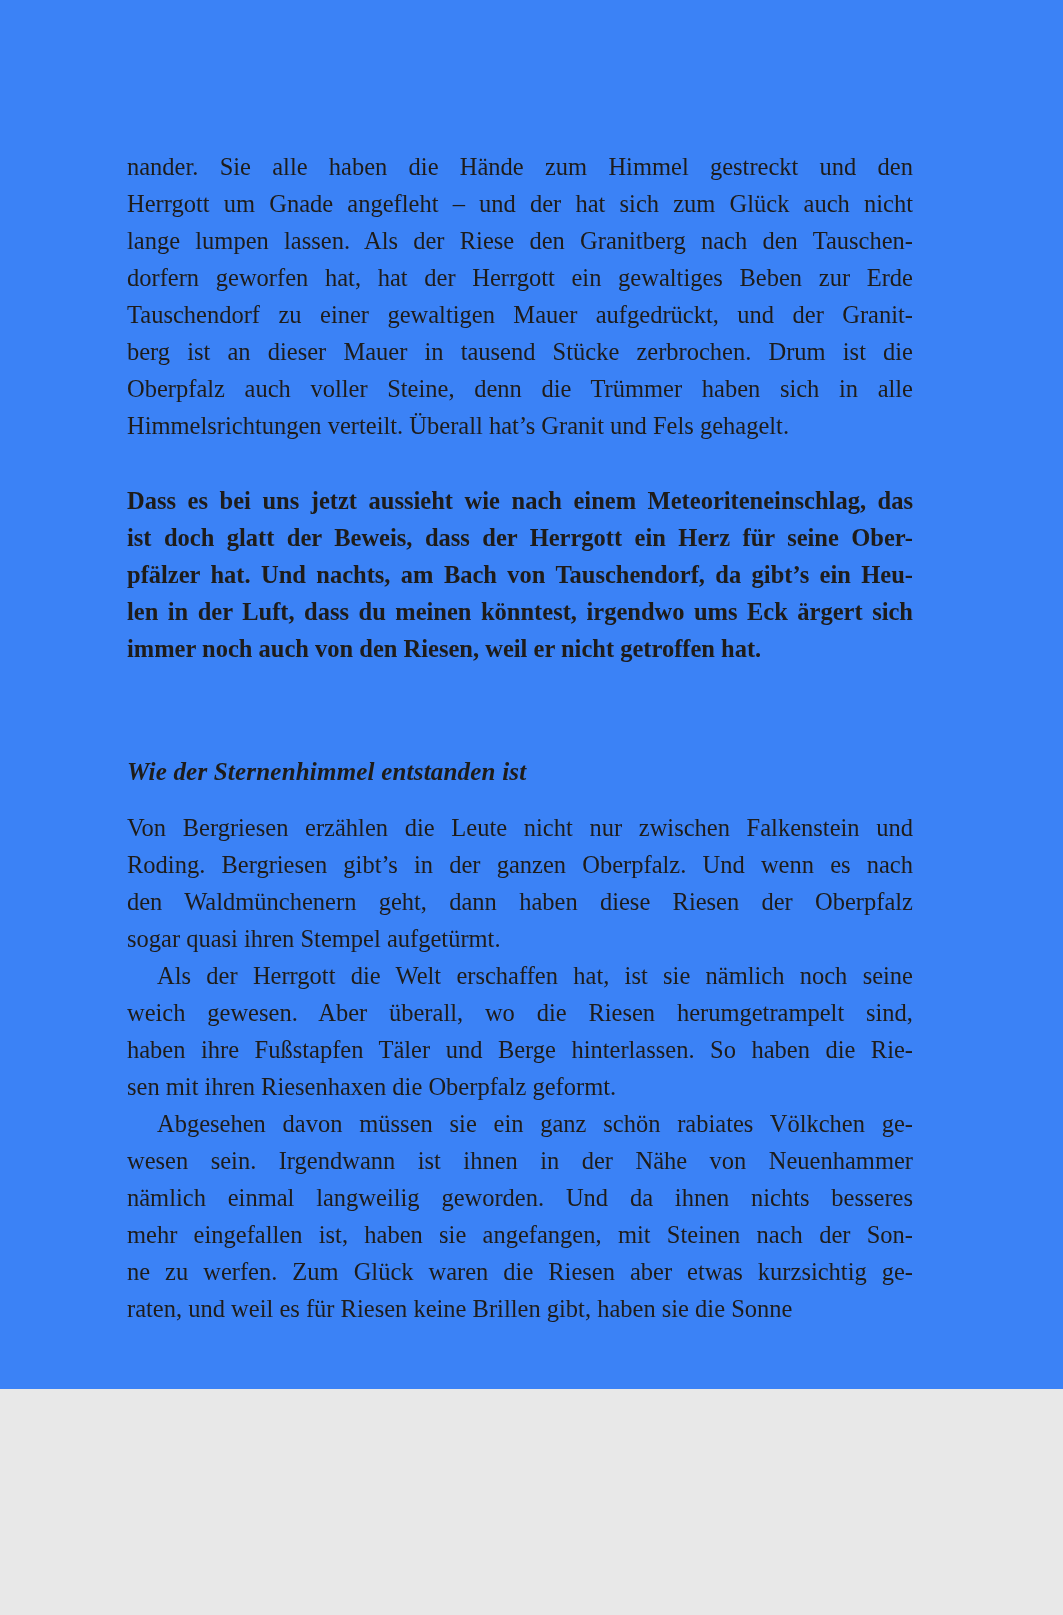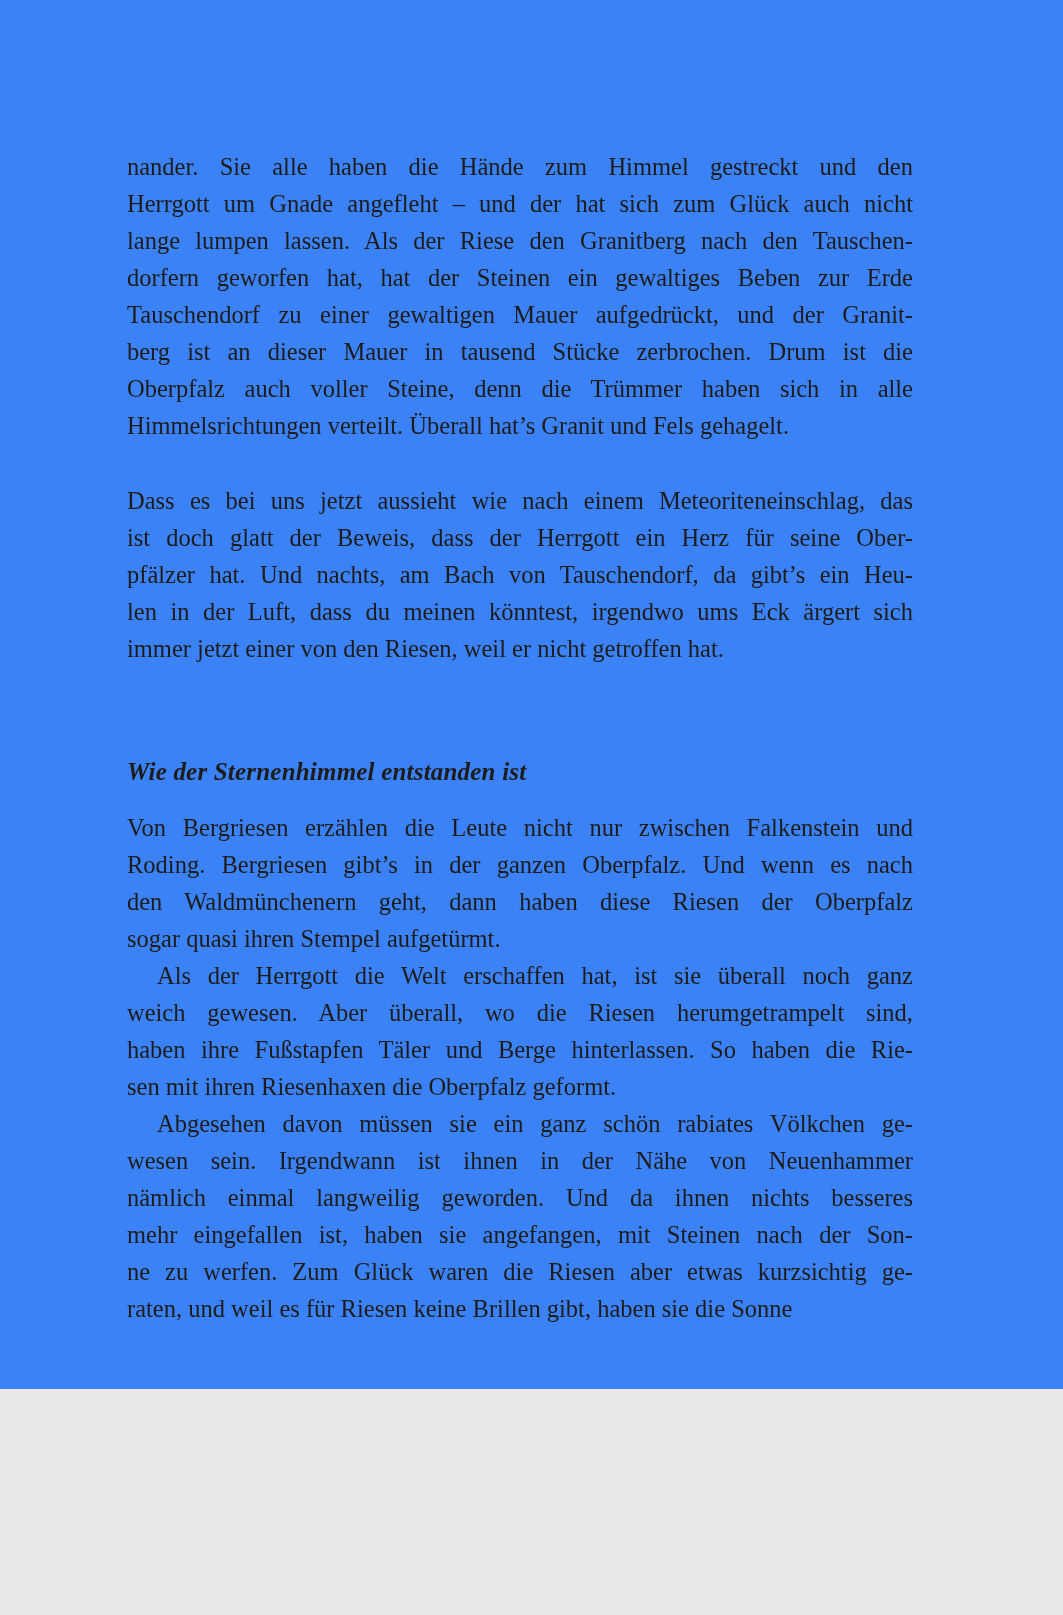--- a/index.html
+++ b/index.html
@@ -18,21 +18,21 @@
   }
   .text-block {
     position: absolute;
     left: 127px;
     top: 148px;
     width: 786px;
     font-size: 24.5px;
     line-height: 37px;
   }
   .paragraph { margin: 0; }
-  .paragraph.gap-before { margin-top: 38px; }
+  .paragraph.gap-before { margin-top: 38px; font-weight: bold; }
   .line {
     text-align: justify;
     text-align-last: justify;
     white-space: normal;
   }
   .line.last {
     text-align-last: left;
   }
   .line.indent {
     text-indent: 30px;
@@ -61,42 +61,42 @@
 </head>
 <body>
 
 <div class="page">
   <div class="text-block">
     <div id="content">
         <div class="paragraph">
           <div class="line">nander. Sie alle haben die Hände zum Himmel gestreckt und den</div>
           <div class="line">Herrgott um Gnade angefleht – und der hat sich zum Glück auch nicht</div>
           <div class="line">lange lumpen lassen. Als der Riese den Granitberg nach den Tauschen-</div>
-          <div class="line">dorfern geworfen hat, hat der Steinen ein gewaltiges Beben zur Erde</div>
+          <div class="line">dorfern geworfen hat, hat der Herrgott ein gewaltiges Beben zur Erde</div>
           <div class="line">Tauschendorf zu einer gewaltigen Mauer aufgedrückt, und der Granit-</div>
           <div class="line">berg ist an dieser Mauer in tausend Stücke zerbrochen. Drum ist die</div>
           <div class="line">Oberpfalz auch voller Steine, denn die Trümmer haben sich in alle</div>
           <div class="line last">Himmelsrichtungen verteilt. Überall hat’s Granit und Fels gehagelt.</div>
         </div>
         <div class="paragraph gap-before">
           <div class="line">Dass es bei uns jetzt aussieht wie nach einem Meteoriteneinschlag, das</div>
           <div class="line">ist doch glatt der Beweis, dass der Herrgott ein Herz für seine Ober-</div>
           <div class="line">pfälzer hat. Und nachts, am Bach von Tauschendorf, da gibt’s ein Heu-</div>
           <div class="line">len in der Luft, dass du meinen könntest, irgendwo ums Eck ärgert sich</div>
-          <div class="line last">immer jetzt einer von den Riesen, weil er nicht getroffen hat.</div>
+          <div class="line last">immer noch auch von den Riesen, weil er nicht getroffen hat.</div>
         </div>
         <h2 class="heading">Wie der Sternenhimmel entstanden ist</h2>
         <div class="paragraph">
           <div class="line">Von Bergriesen erzählen die Leute nicht nur zwischen Falkenstein und</div>
           <div class="line">Roding. Bergriesen gibt’s in der ganzen Oberpfalz. Und wenn es nach</div>
           <div class="line">den Waldmünchenern geht, dann haben diese Riesen der Oberpfalz</div>
           <div class="line last">sogar quasi ihren Stempel aufgetürmt.</div>
         </div>
         <div class="paragraph">
-          <div class="line indent">Als der Herrgott die Welt erschaffen hat, ist sie überall noch ganz</div>
+          <div class="line indent">Als der Herrgott die Welt erschaffen hat, ist sie nämlich noch seine</div>
           <div class="line">weich gewesen. Aber überall, wo die Riesen herumgetrampelt sind,</div>
           <div class="line">haben ihre Fußstapfen Täler und Berge hinterlassen. So haben die Rie-</div>
           <div class="line last">sen mit ihren Riesenhaxen die Oberpfalz geformt.</div>
         </div>
         <div class="paragraph">
           <div class="line indent">Abgesehen davon müssen sie ein ganz schön rabiates Völkchen ge-</div>
           <div class="line">wesen sein. Irgendwann ist ihnen in der Nähe von Neuenhammer</div>
           <div class="line">nämlich einmal langweilig geworden. Und da ihnen nichts besseres</div>
           <div class="line">mehr eingefallen ist, haben sie angefangen, mit Steinen nach der Son-</div>
           <div class="line">ne zu werfen. Zum Glück waren die Riesen aber etwas kurzsichtig ge-</div>

